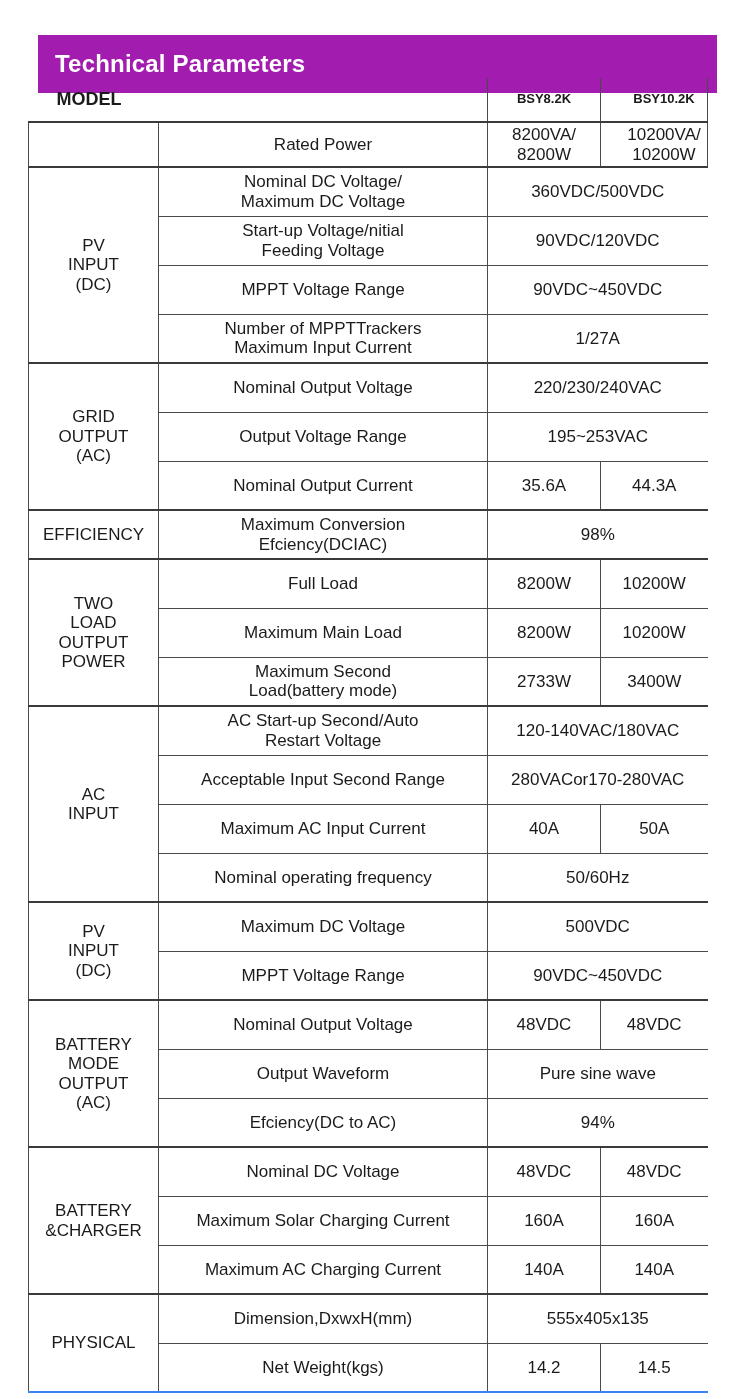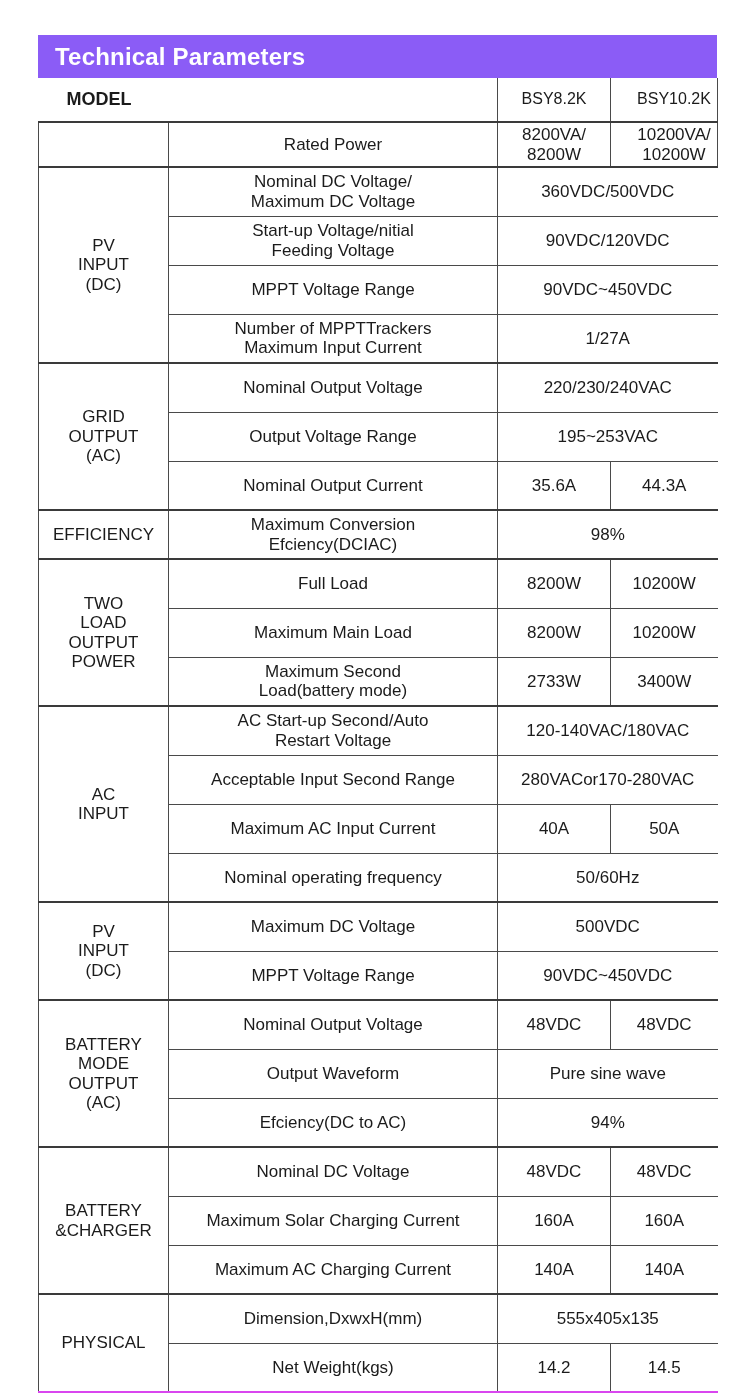--- a/index.html
+++ b/index.html
@@ -2,50 +2,50 @@
 <html><head>
 <meta charset="utf-8">
 <style>
   html,body{margin:0;padding:0;background:#ffffff;}
   body{
     width:750px;height:1399px;overflow:hidden;
     font-family:"Liberation Sans", sans-serif;color:#1b1b1b;
   }
   .page{position:relative;width:750px;height:1399px;background:#ffffff;}
   .title-bar{
-    position:absolute;left:38px;top:35px;width:679px;height:43px;
-    background:#8b5cf6;display:flex;align-items:center;box-sizing:border-box;
+    position:absolute;left:38px;top:35px;width:679px;height:58px;
+    background:#a21caf;display:flex;align-items:center;box-sizing:border-box;
   }
   .title-text{
     color:#ffffff;font-weight:bold;font-size:24px;padding-left:17px;letter-spacing:.2px;
   }
   table.spec{
-    position:absolute;left:38px;top:78px;width:679px;
+    position:absolute;left:28px;top:78px;width:679px;
     border-collapse:collapse;table-layout:fixed;
-    border-bottom:2px solid #d946ef;
+    border-bottom:2px solid #3b82f6;
   }
   td{
     text-align:center;vertical-align:middle;
     font-size:17px;line-height:1.15;white-space:pre-line;
     padding:2px 4px;box-sizing:border-box;
   }
   tr{height:49px;}
   tr.h44{height:44px;}
   tr.h52{height:39px;}
   
   .cat{border-left:1px solid #4a4a4a;border-right:1px solid #4a4a4a;}
   .param{border-right:1px solid #4a4a4a;}
   .dv{border-right:1px solid #4a4a4a;}   
   .rb{border-right:1px solid #4a4a4a;padding-left:24px;}   
   
   .st{border-top:2px solid #3a3a3a;}     
   .rt{border-top:1px solid #4a4a4a;}     
   
   .model-label{text-align:left;padding-left:28px;font-weight:bold;font-size:18px;}
-  .model-val{font-weight:normal;font-size:16px;}
+  .model-val{font-weight:bold;font-size:13px;}
 </style>
 </head>
 <body>
 
 <div class="page">
 
   <div class="title-bar">
     <span class="title-text">Technical Parameters</span>
   </div>
 

